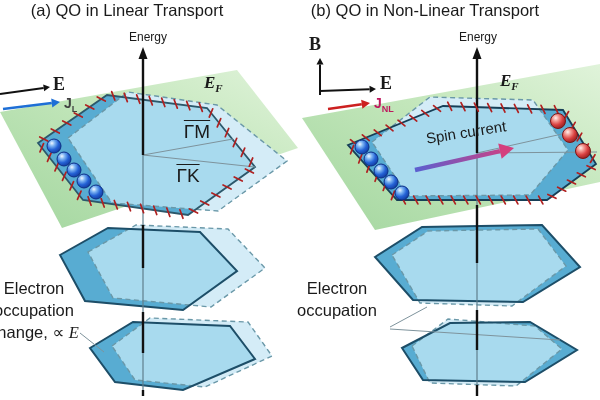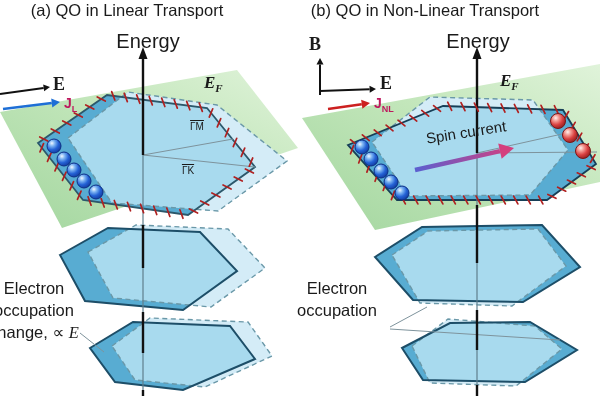--- a/index.html
+++ b/index.html
@@ -1,29 +1,29 @@
 <!DOCTYPE html>
 <html><head>
 <meta charset="utf-8">
 <style>
   html,body{margin:0;padding:0;background:#ffffff;}
   #fig{position:relative;width:600px;height:396px;overflow:hidden;background:#ffffff;
        font-family:"Liberation Sans",sans-serif;color:#1a1a1a;}
   #gfx{position:absolute;left:0;top:0;}
   .lbl{position:absolute;white-space:nowrap;line-height:1;}
   .title{font-size:16.5px;transform:translateX(-50%);}
-  .energy{font-size:20px;transform:translateX(-50%);}
+  .energy{font-size:12px;transform:translateX(-50%);}
   .serifv{font-family:"Liberation Serif",serif;font-weight:bold;font-size:18px;}
   .ef{font-family:"Liberation Serif",serif;font-style:italic;font-size:17px;font-weight:bold;}
   .ef .sub{font-size:11px;vertical-align:-4px;font-style:italic;}
   .cur{font-weight:bold;font-size:14px;}
   .cur .sub{font-size:9px;vertical-align:-4px;font-weight:bold;}
-  .cur-a{color:#be185d;text-align:right;}
+  .cur-a{color:#404040;text-align:right;}
   .cur-b{color:#be185d;}
-  .gamma{font-size:10px;transform:translateX(-50%);text-decoration:overline;
+  .gamma{font-size:19px;transform:translateX(-50%);text-decoration:overline;
          text-decoration-thickness:1.2px;padding-top:1px;}
   .spin{font-size:15px;transform:translate(-50%,-50%) rotate(-9deg);}
   .occ{font-size:16.5px;width:124px;text-align:center;line-height:22px;}
   .occ i{font-family:"Liberation Serif",serif;font-size:16.5px;}
   sup{font-size:11px;}
 </style>
 </head>
 <body>
 
 <div id="fig">

